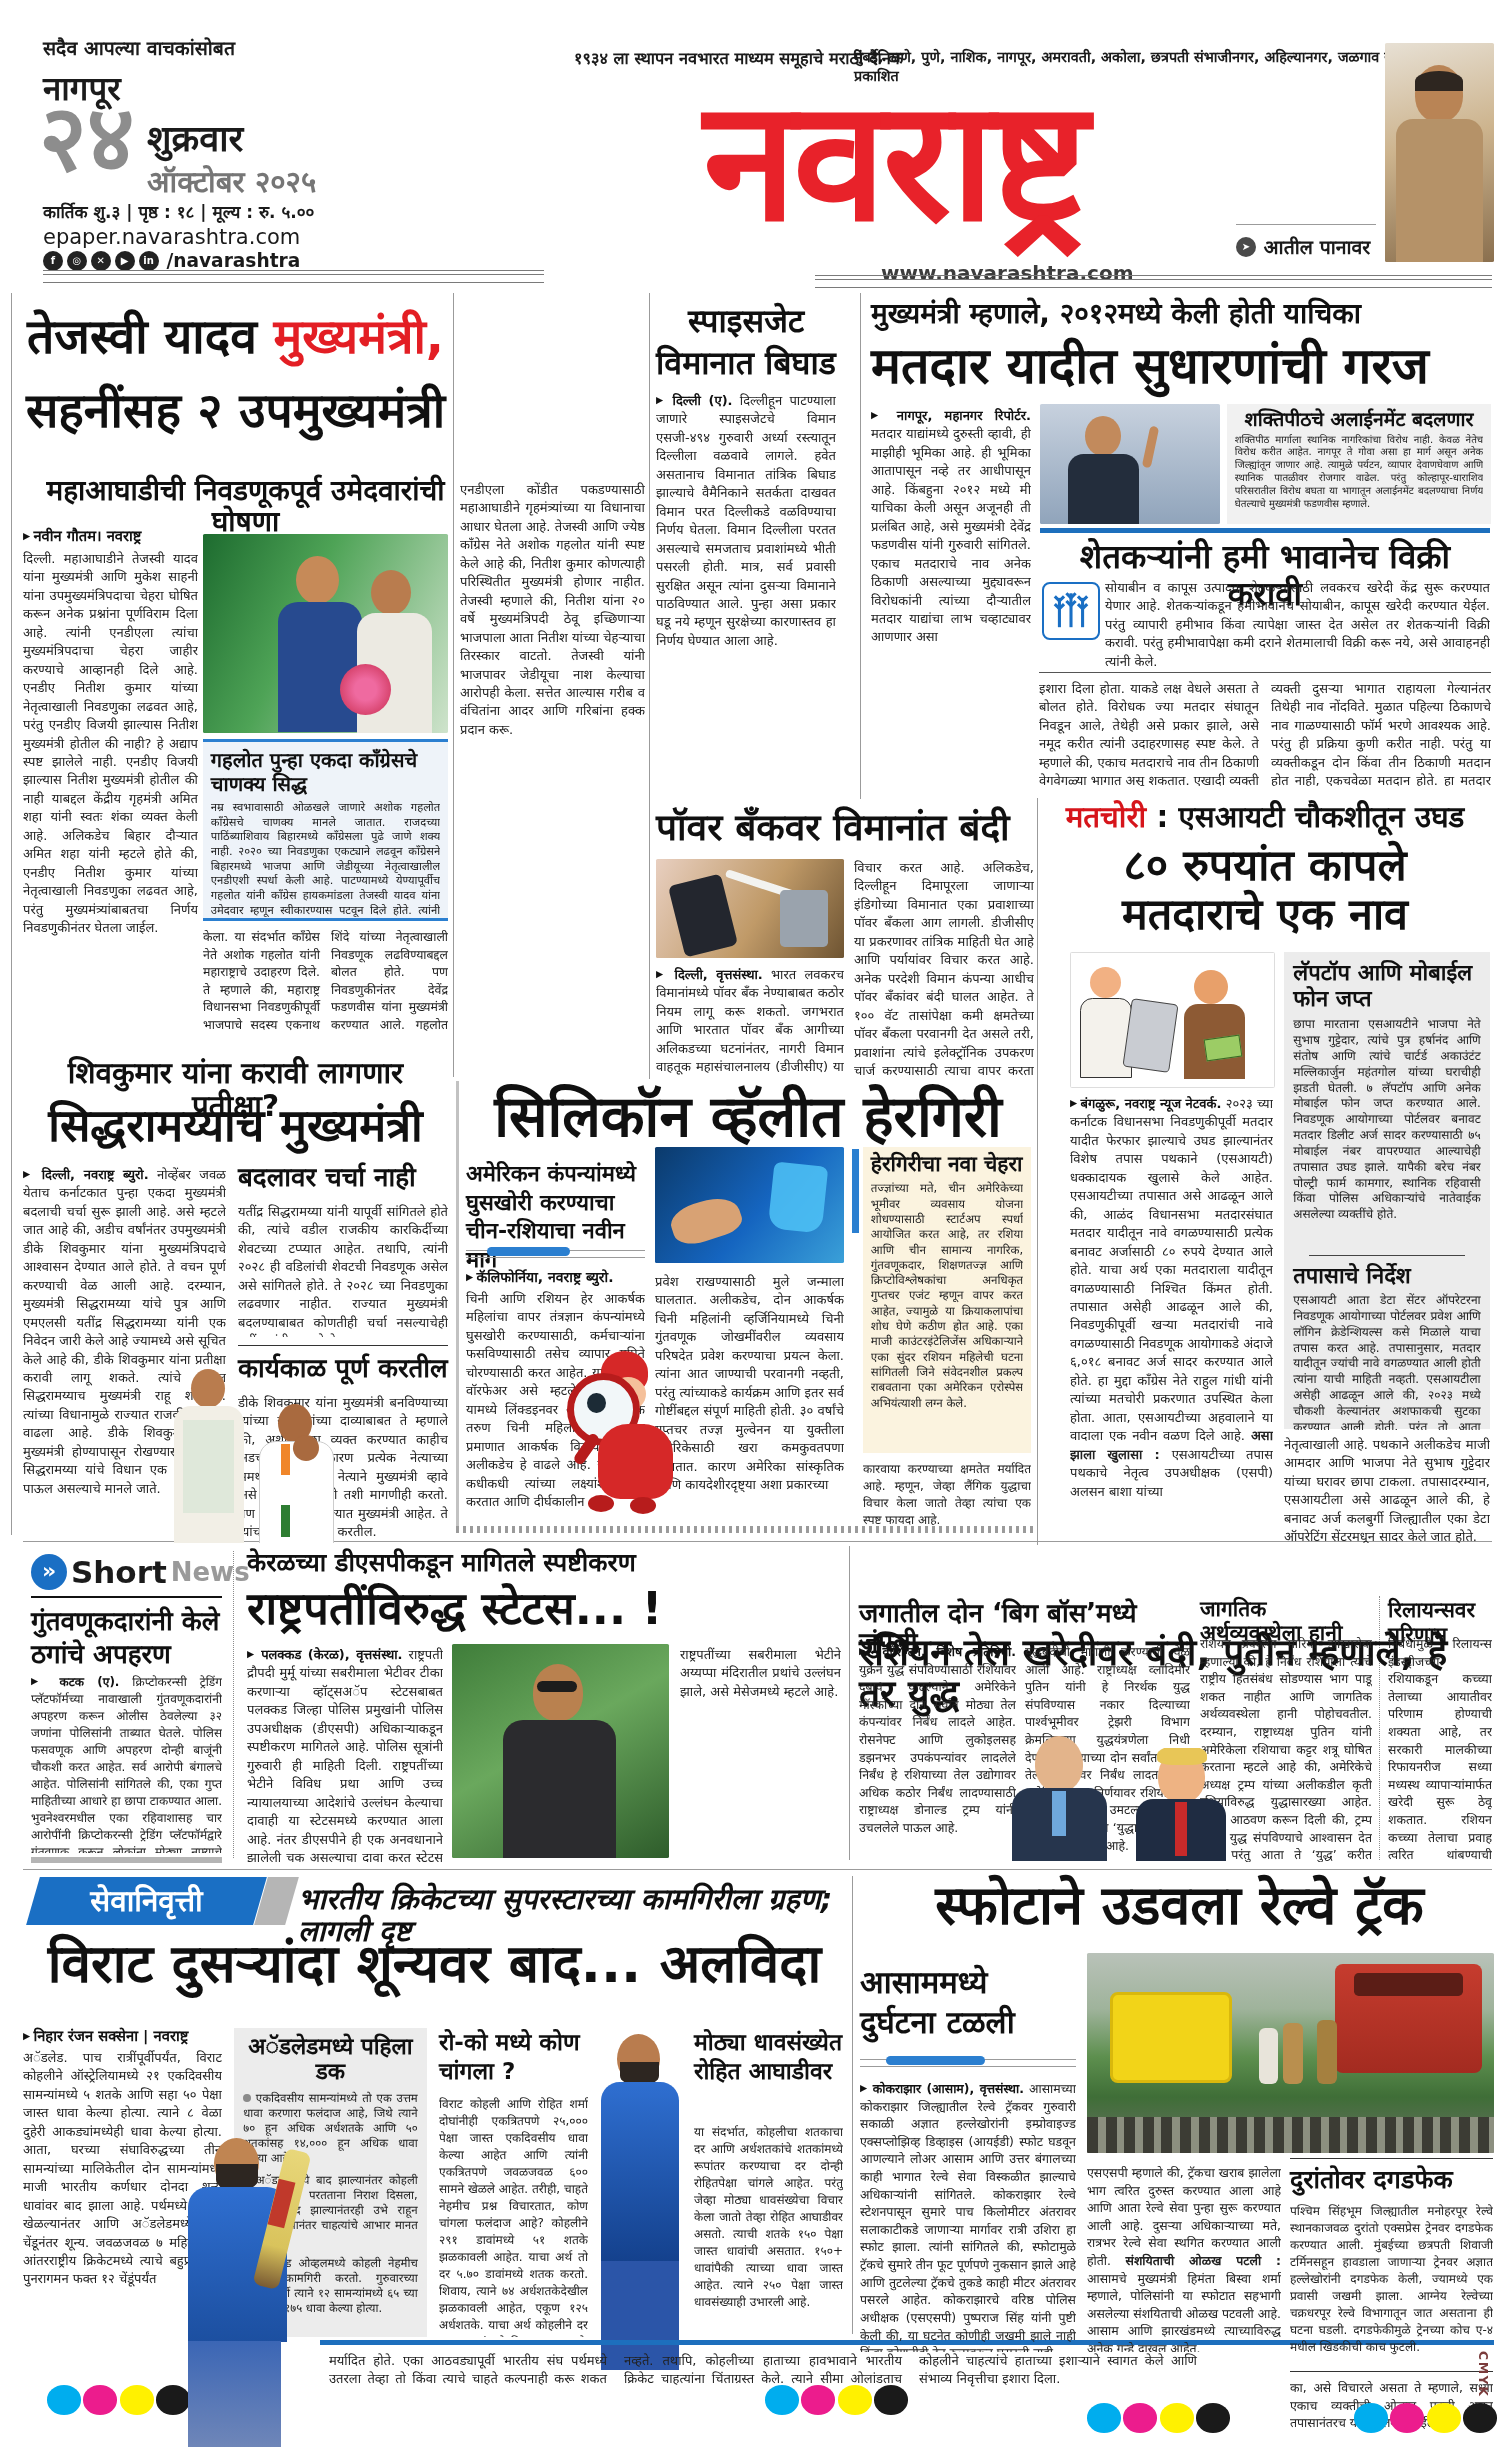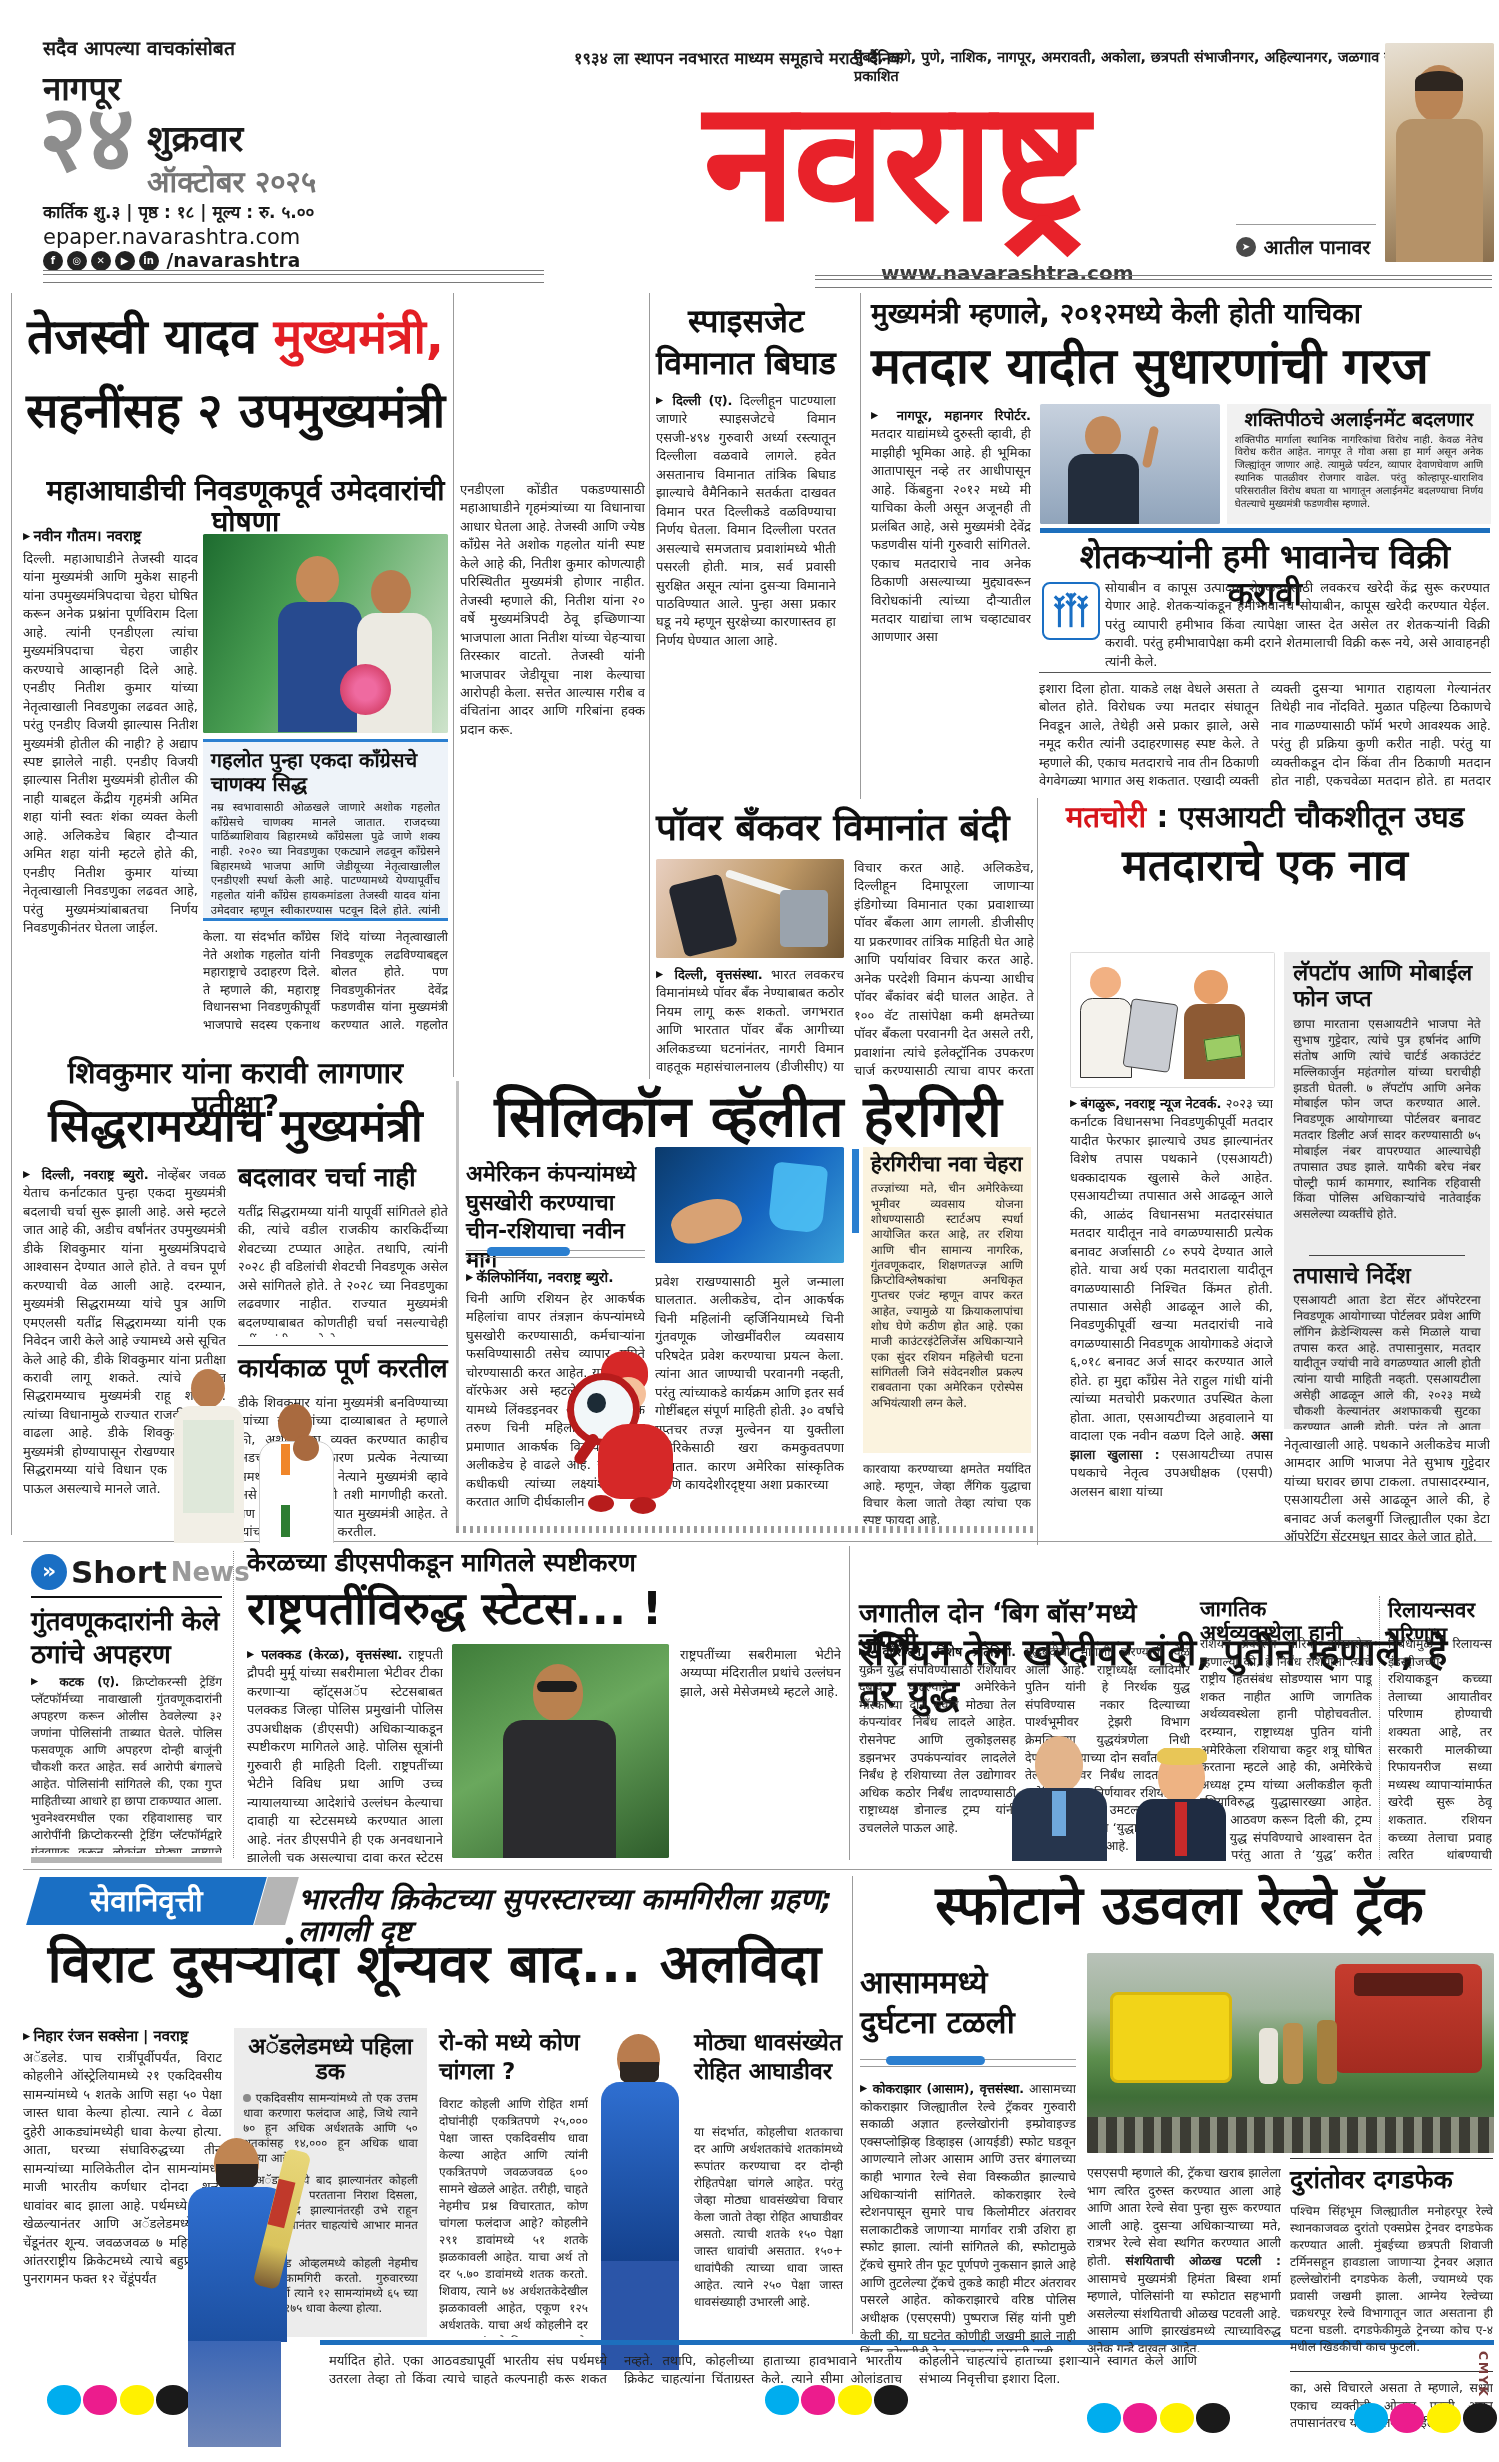--- a/index.html
+++ b/index.html
@@ -145,20 +145,21 @@
   </div>
   <div class="abs body" style="left:656px;top:966px;width:188px;height:113px;font-size:13px">
     <span class="byl">दिल्ली, वृत्तसंस्था.</span> <span>भारत लवकरच विमानांमध्ये पॉवर बँक नेण्याबाबत कठोर नियम लागू करू शकतो. जगभरात आणि भारतात पॉवर बँक आगीच्या अलिकडच्या घटनांनंतर, नागरी विमान वाहतूक महासंचालनालय (डीजीसीए) या मुद्द्यावर</span>
   </div>
   <div class="abs body" style="left:854px;top:859px;width:180px;height:220px;font-size:13px">विचार करत आहे. अलिकडेच, दिल्लीहून दिमापूरला जाणाऱ्या इंडिगोच्या विमानात एका प्रवाशाच्या पॉवर बँकला आग लागली. डीजीसीए या प्रकरणावर तांत्रिक माहिती घेत आहे आणि पर्यायांवर विचार करत आहे. अनेक परदेशी विमान कंपन्या आधीच पॉवर बँकांवर बंदी घालत आहेत. ते १०० वॅट तासांपेक्षा कमी क्षमतेच्या पॉवर बँकला परवानगी देत असले तरी, प्रवाशांना त्यांचे इलेक्ट्रॉनिक उपकरण चार्ज करण्यासाठी त्याचा वापर करता येत नाही.</div>
 
   <div class="abs hl ctr" style="left:1040px;top:801px;width:450px;font-size:29.5px">
     <span style="color:#d6151b">मतचोरी</span><span> : एसआयटी चौकशीतून उघड</span>
   </div>
   <div class="abs hl ctr" style="left:1040px;top:841px;width:450px;font-size:43px;line-height:1.15">
+    <div>८० रुपयांत कापले</div>
       <div>मतदाराचे एक नाव</div>
   </div>
   <div class="ph" style="left:1070px;top:952px;width:203px;height:134px;background:#ffffff;border:0.8px solid #ddd">
     <div style="left:18.6px;top:14px;width:31px;height:31px;border-radius:50%;background:#f2b183"></div>
     <div style="left:9.3px;top:45px;width:50px;height:78px;border-radius:12.4px 12.4px 0 0;background:#f4f2ec;border:1.6px solid #333"></div>
     <div style="left:56px;top:48px;width:45px;height:67px;border-radius:4.7px;background:#c9ccd2;border:1.6px solid #444;transform:rotate(8deg)"></div>
     <div style="left:123px;top:17px;width:34px;height:34px;border-radius:50%;background:#e8a06a"></div>
     <div style="left:113px;top:51px;width:61px;height:75px;border-radius:14px 14px 0 0;background:#8d5a34"></div>
     <div style="left:134px;top:84px;width:34px;height:20px;background:#9ccc65;border:1.6px solid #3c6b28;transform:rotate(-8deg)"></div>
   </div>

